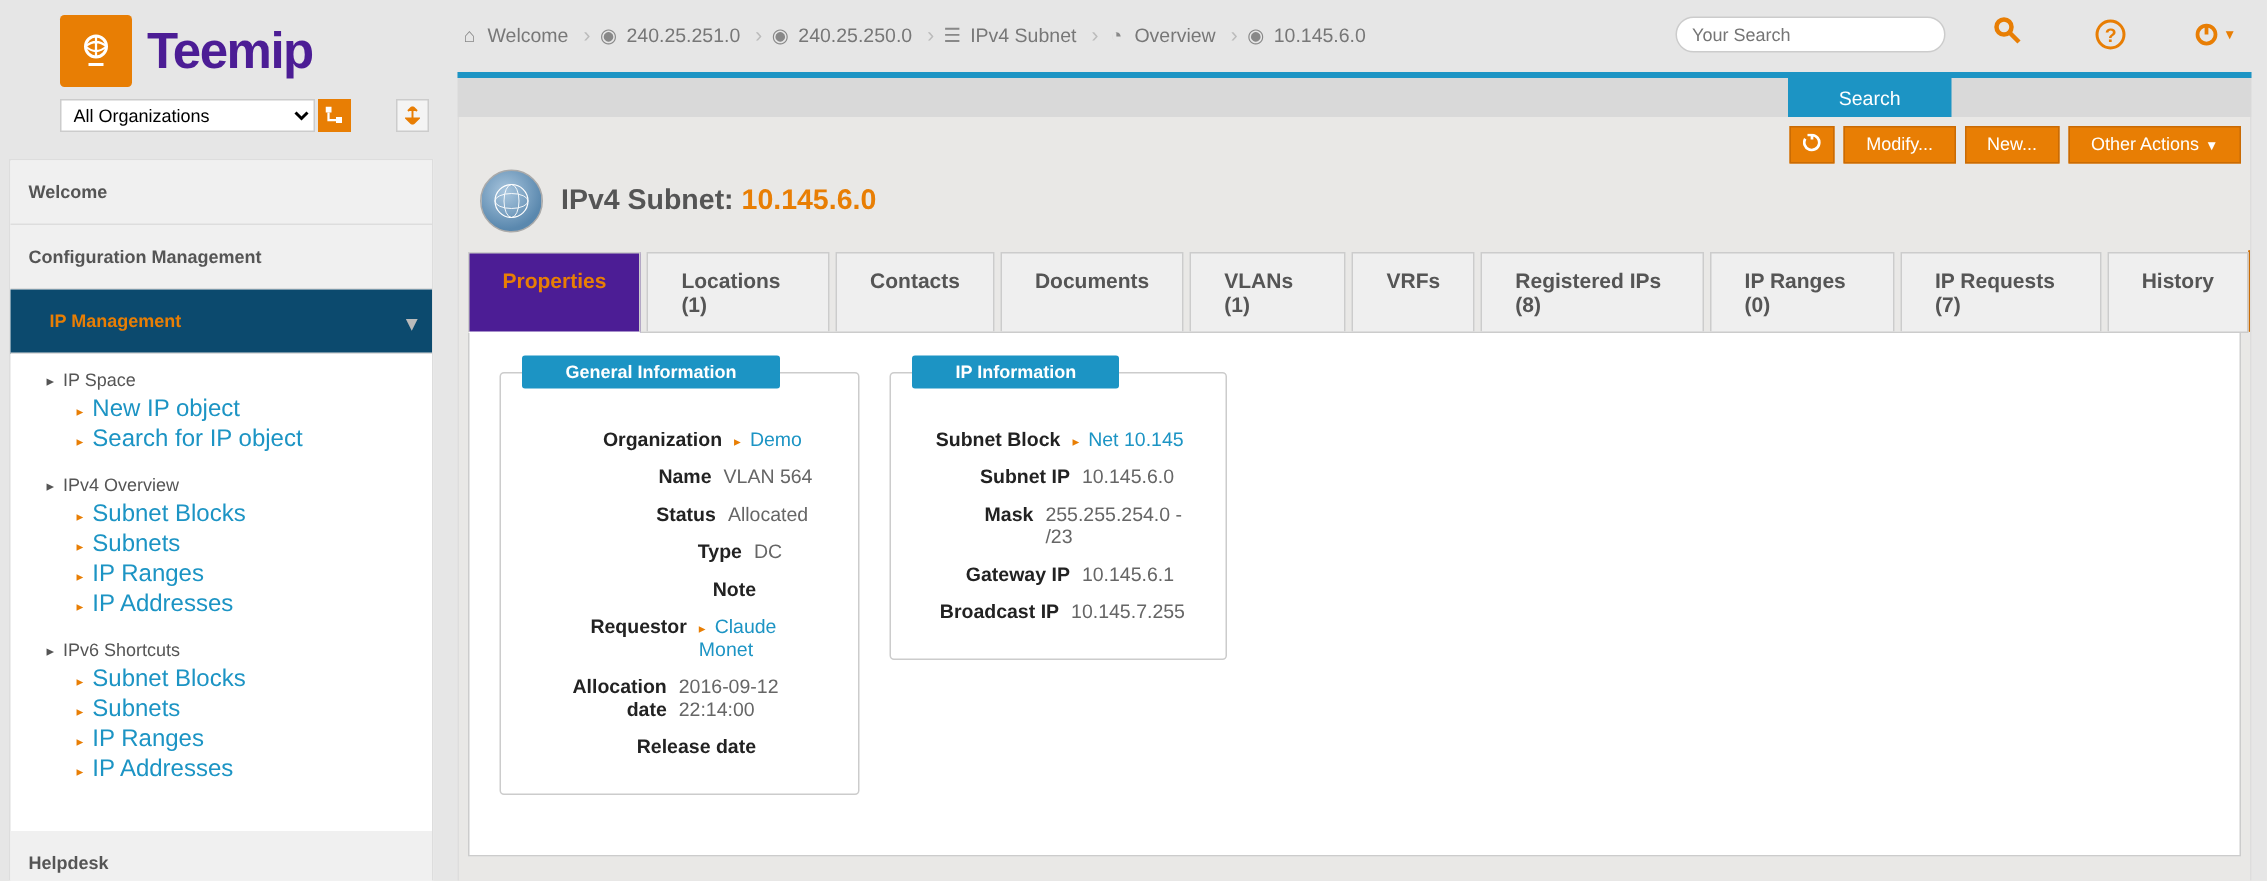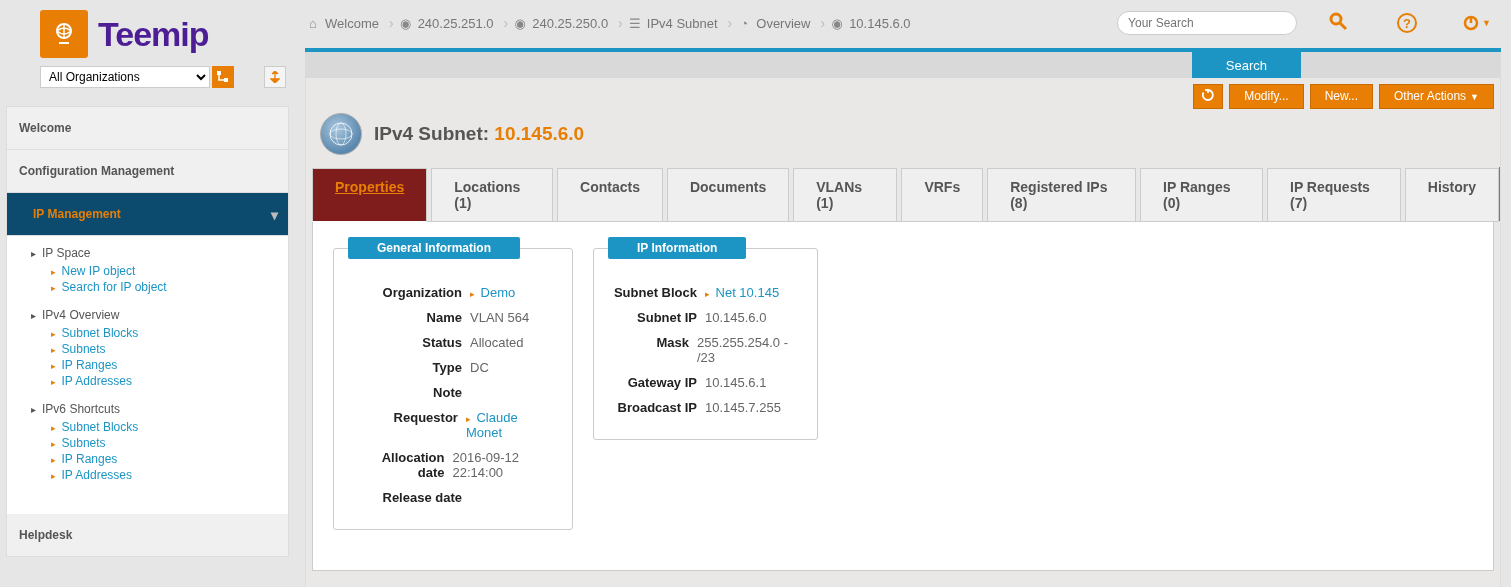--- a/index.html
+++ b/index.html
@@ -19,21 +19,21 @@
   .menu { border:1px solid #ddd; margin: 4px 6px; background:#fff; }
   .menu-header { padding:14px 12px; font-weight:bold; color:#555; border-bottom:1px solid #ddd; background:#f0f0f0; cursor:pointer; position:relative; }
   .menu-header:last-child { border-bottom:none; }
   .menu-header.active { background:#0c4a6e; color:#E87E04;padding-left:26px; }
   .menu-header .carat { position:absolute; right:10px; top:14px; color:#bbb; font-size:14px; }
   .menu-content { padding: 10px 10px 18px 24px; }
   .menu-group { margin-bottom:14px; }
   .menu-group .group-label { color:#555; font-size:12px; margin-bottom:4px; }
   .menu-group .group-label::before { content:"▸"; color:#555; margin-right:6px; font-size:10px; }
   .menu-links { padding-left: 20px; }
-  .menu-links a { display:block; color:#1C94C4; font-size:12px; margin:2px 0; }
+  .menu-links a { display:block; color:#1C94C4; font-size:16px; margin:2px 0; }
   .menu-links a::before { content:"▸"; color:#E87E04; font-size:9px; margin-right:6px; }
 
   
   .top-bar { margin-left: 295px; height: 46px; display:flex; align-items:center; padding: 0 20px 0 10px; }
   .breadcrumb { display:flex; align-items:center; flex:1; color:#777; font-size:13px; }
   .breadcrumb .item { display:flex; align-items:center; margin-right:6px; cursor:pointer; }
   .breadcrumb .sep { color:#bbb; margin:0 4px; font-size:14px; }
   .breadcrumb .ic { width:16px; height:16px; display:inline-flex; align-items:center; justify-content:center; margin-right:4px; color:#888; }
   .search-wrap { display:flex; align-items:center;gap:27px; }
   .search-input { width:180px; height:24px; border:1px solid #ccc; border-radius:12px; padding:2px 10px; font-size:12px; }
@@ -55,27 +55,27 @@
   .tool-btn .caret { font-size:9px; margin-left:4px; }
 
   .obj-header { display:flex; align-items:center; padding: 0 0 12px 14px; }
   .obj-icon { width:42px; height:42px; border-radius:50%; background:radial-gradient(circle at 40% 35%, #a9c6de 0%, #5a88ae 70%); border:1px solid #aaa; display:inline-flex; align-items:center; justify-content:center; color:#fff; font-size:10px; margin-right:12px; }
   .obj-title { font-size:19px; font-weight:bold; color:#555; }
   .obj-title .hl { color:#E87E04; }
 
   
   .tab-row { display:flex; border-bottom: none; padding-left: 6px; }
   .tab { background:#efefef; border:1px solid #ccc; padding:10px 22px; font-size:14px; color:#555; font-weight:bold; margin-right:4px; cursor:pointer; position:relative; bottom:-1px; }
-  .tab.active { background:#7f1d1d; color:#E87E04; border-bottom-color:#fff; z-index:2;text-decoration:underline; }
+  .tab.active { background:#4c1d95; color:#E87E04; border-bottom-color:#fff; z-index:2; }
   .tab-strip-end { flex:1; background:#E87E04; border:1px solid #c96b04; border-left:none; margin-left:-4px; }
   .tab-content { background:#fff; border:1px solid #ccc; margin:0 6px; padding: 26px 20px 40px; min-height:300px; position:relative; z-index:1; }
   .fieldsets { display:flex; gap:20px; align-items:flex-start; }
   .fset { border:1px solid #ccc; border-radius:3px; position:relative; padding: 26px 18px 14px; }
   .fset .legend { position:absolute; top:-12px; left:14px; background:#1C94C4; color:#fff; padding:4px 29px; font-size:12px; font-weight:bold; border-radius:2px; }
-  .field-row { display:flex; align-items:baseline; margin:10px 0; font-size:13px; }
+  .field-row { display:flex; align-items:baseline; margin:10px 0; font-size:13px;justify-content:center; }
   .field-row .label { width:110px; text-align:right; font-weight:bold; color:#222; margin-right:8px; }
   .field-row .value { color:#666; }
   .field-row .value a::before { content:"▸"; color:#E87E04; font-size:9px; margin-right:6px; }
 </style>
 </head>
 <body>
 
 <div class="sidebar">
   <div class="logo-row">
     <div class="logo-box">

